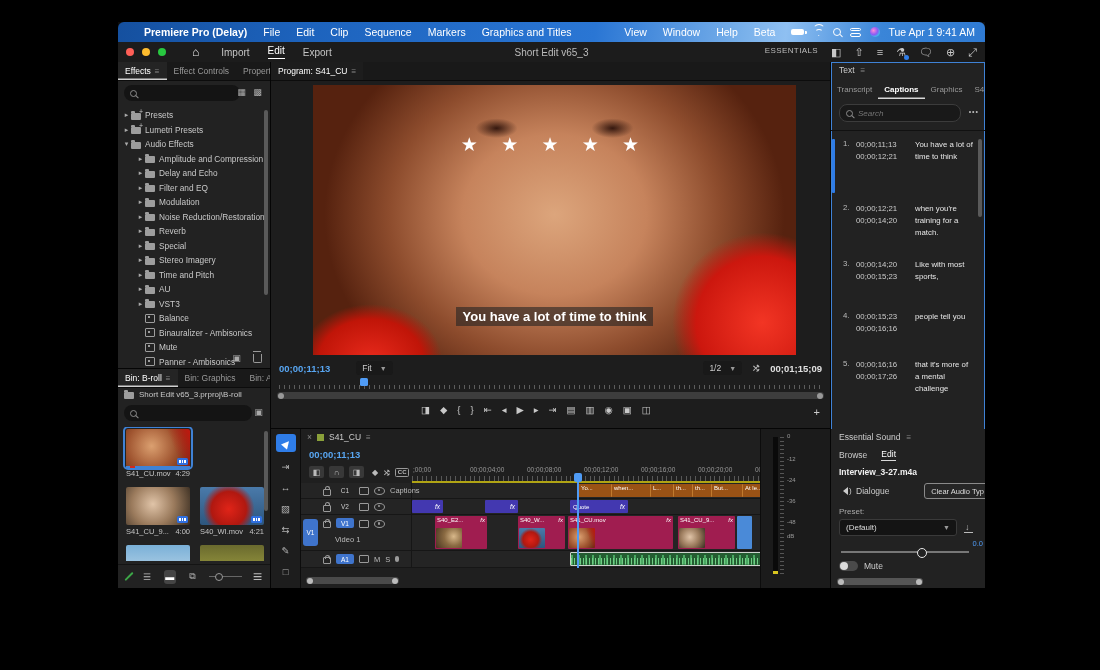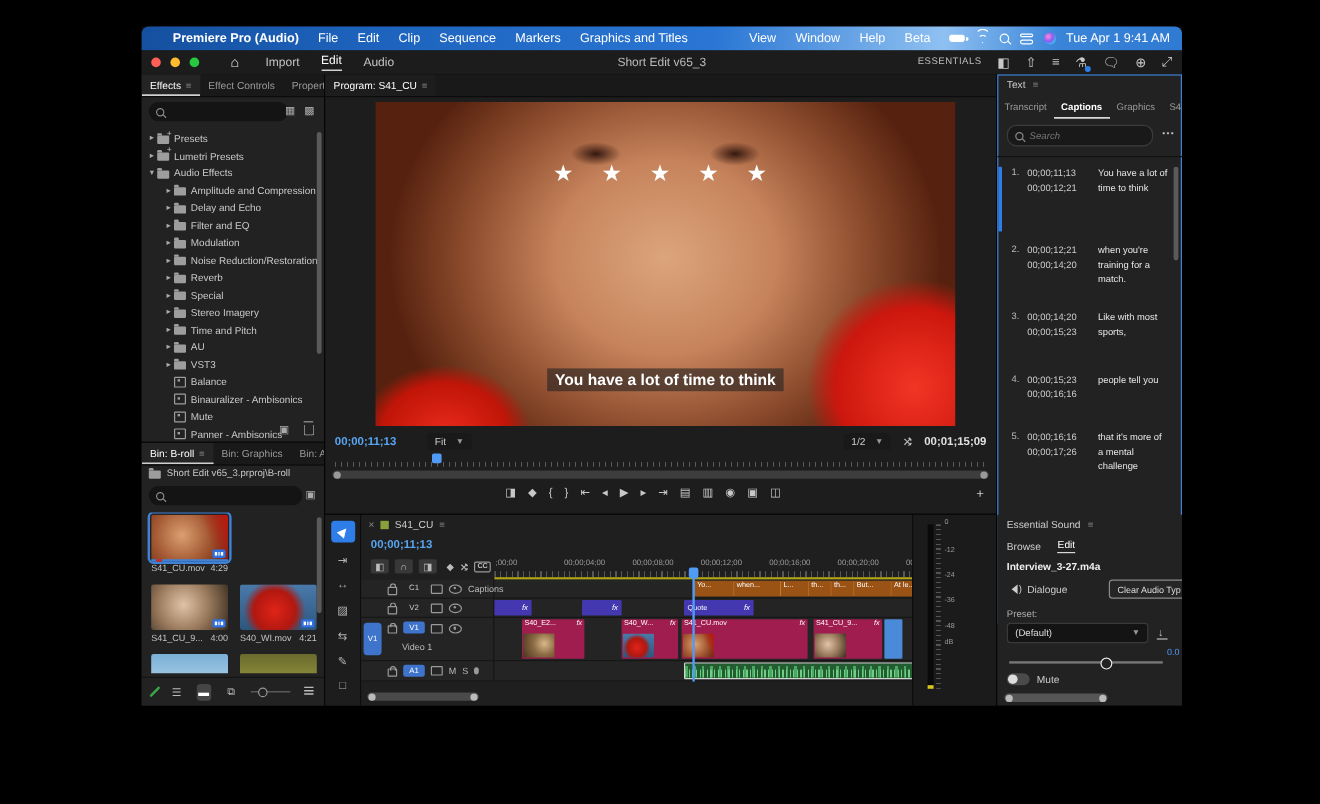--- a/index.html
+++ b/index.html
@@ -179,21 +179,21 @@
   .toggle{width:19px;height:10px;background:#4a4a4a;border-radius:6px;position:relative;}
   .toggle i{position:absolute;left:1px;top:1px;width:8px;height:8px;background:#ddd;border-radius:50%;}
 </style>
 </head>
 <body>
 
 <div class="screen">
 
   <div class="menubar">
     <span class="apple"></span>
-    <span class="app">Premiere Pro (Audio)</span>
+    <span class="app">Premiere Pro (Delay)</span>
 
       <span class="mitem">File</span>
 
       <span class="mitem">Edit</span>
 
       <span class="mitem">Clip</span>
 
       <span class="mitem">Sequence</span>
 
       <span class="mitem">Markers</span>
@@ -227,21 +227,21 @@
     <span class="clock">Tue Apr 1  9:41 AM</span>
   </div>
 
   <div class="titlebar">
     <span class="tl" style="background:#ff5f57"></span>
     <span class="tl" style="background:#febc2e"></span>
     <span class="tl" style="background:#28c840"></span>
     <span class="home">⌂</span>
     <span class="tbtab">Import</span>
     <span class="tbtab on">Edit</span>
-    <span class="tbtab">Audio</span>
+    <span class="tbtab">Export</span>
     <span class="doc">Short Edit v65_3</span>
     <span class="tbright">
       <span class="wsname">ESSENTIALS</span>
       <span class="tbi">◧</span>
       <span class="tbi">⇧</span>
       <span class="tbi">≡</span>
       <span class="tbi beaker">⚗</span>
       <span class="tbi">🗨</span>
       <span class="tbi">⊕</span>
       <span class="tbi">⤢</span>

